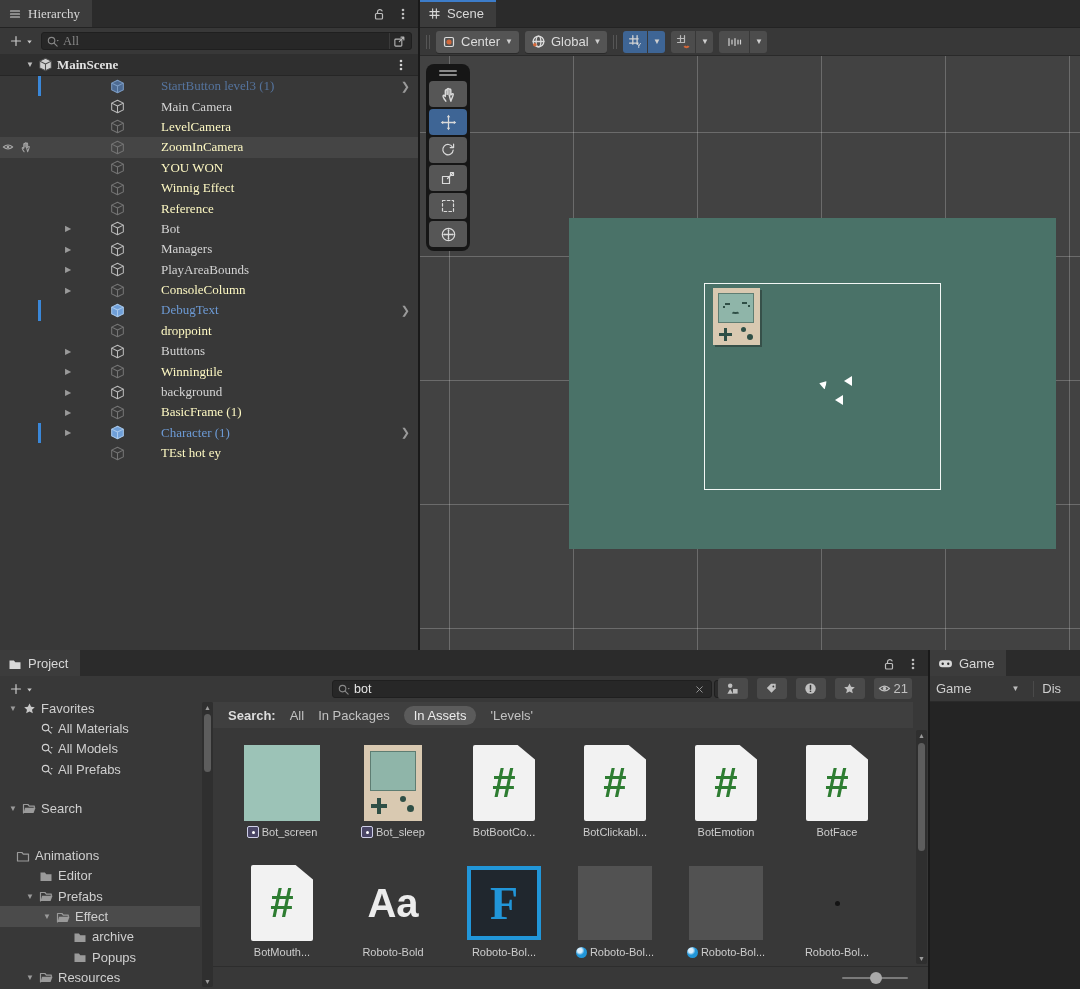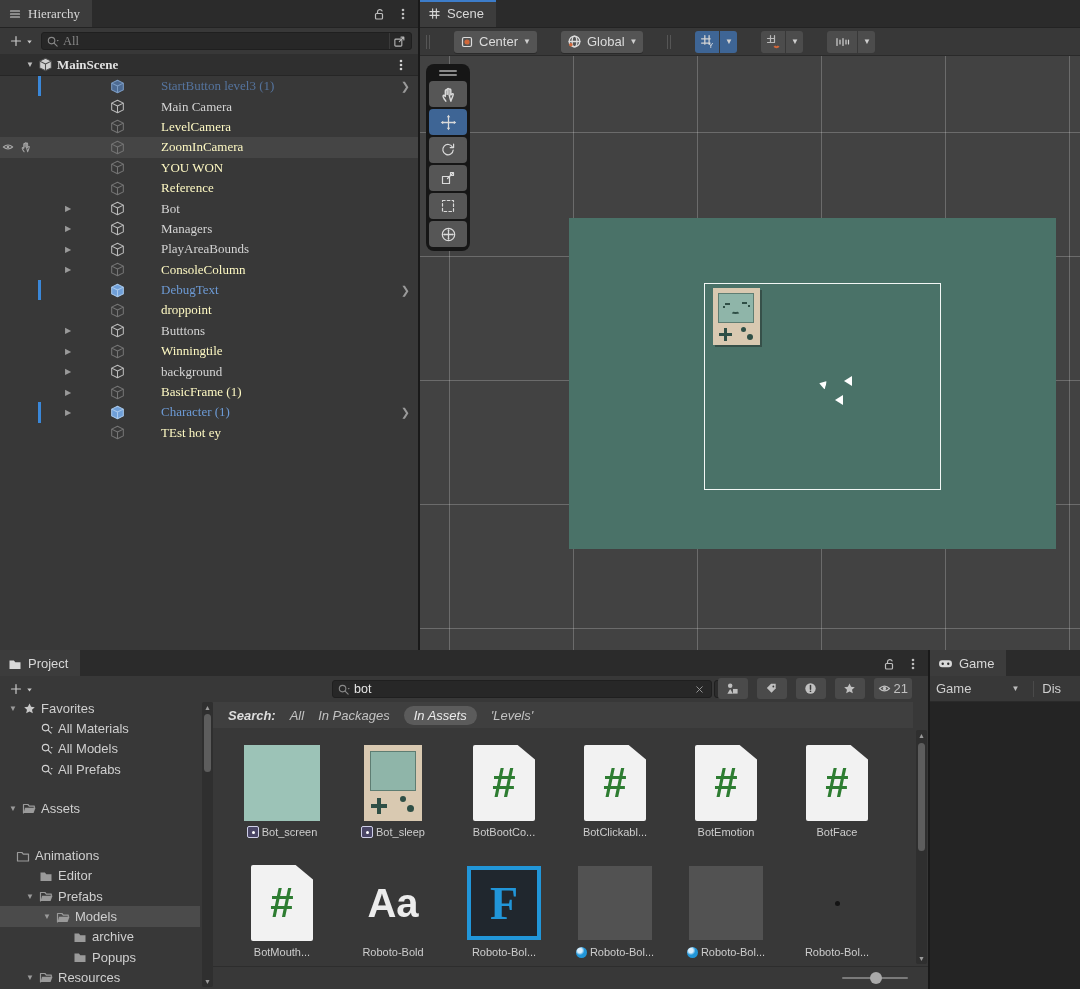--- a/index.html
+++ b/index.html
@@ -40,21 +40,21 @@
   .hrow .cube { width:18px; }
   .hrow .lbl { margin-left:3px; white-space:nowrap; }
   .hrow.normal .lbl { color:#d4d4d4; }
   .hrow.dim .lbl { color:#fef9c3; }
   .hrow.prefab .lbl { color:#6d9bd6; }
   .hrow.prefab-dim .lbl { color:#55749e; }
   .hrow .chev { position:absolute; right:8px; color:#9a9a9a; font-size:11px; }
 
   
   #scene-panel { left:420px; top:0; width:660px; height:650px; }
-  #scene-toolbar { position:absolute; left:0; right:0; top:28px; height:28px; background:#383838; display:flex; align-items:center; gap:24px; padding:0 6px; border-bottom:1px solid #2a2a2a; }
+  #scene-toolbar { position:absolute; left:0; right:0; top:28px; height:28px; background:#383838; display:flex; align-items:center; gap:6px; padding:0 6px; border-bottom:1px solid #2a2a2a; }
   .grip { width:4px; height:14px; border-left:1px solid #565656; border-right:1px solid #565656; }
   .tbtn { height:22px; background:#545454; border-radius:3px; display:flex; align-items:center; gap:5px; padding:0 6px; color:#dcdcdc; box-shadow:0 1px 0 rgba(0,0,0,.25); }
   .tbtn .car { font-size:8px; color:#cfcfcf; }
   .sq { width:24px; height:22px; background:#4c4c4c; border-radius:3px 0 0 3px; display:flex; align-items:center; justify-content:center; }
   .sq.car-part { width:17px; border-radius:0 3px 3px 0; margin-left:1px; font-size:8px; color:#cfcfcf; }
   .sq.on { background:#3e6595; }
   #viewport { position:absolute; left:0; right:0; top:56px; bottom:0; background:#424242; }
   .gridline { position:absolute; background:rgba(255,255,255,.22); }
   .gridline.v { width:1px; top:0; bottom:0; }
   .gridline.h { height:1px; left:0; right:0; }
@@ -75,21 +75,21 @@
   #tool-palette .handle i { display:block; height:2px; background:#8a8a8a; border-radius:1px; }
   .toolbtn { width:38px; height:26px; margin-top:2px; background:#565656; border-radius:4px; display:flex; align-items:center; justify-content:center; color:#dadada; }
   .toolbtn.active { background:#3e6595; }
 
   
   #project-panel { left:0; top:650px; width:930px; height:339px; border-right:2px solid #191919; }
   #project-toolbar { position:absolute; left:0; right:0; top:26px; height:26px; background:#383838; display:flex; align-items:center; padding:0 6px; gap:4px; }
   #project-search { position:absolute; left:332px; width:380px; height:18px; top:4px; }
   .ptb-icons { position:absolute; right:16px; top:2px; display:flex; gap:9px; }
   .ptb-btn { height:21px; min-width:30px; background:#4a4a4a; border-radius:3px; display:flex; align-items:center; justify-content:center; gap:3px; color:#c0c0c0; padding:0 4px; }
-  #filter-row { position:absolute; left:213px; width:700px; top:52px; height:26px; background:#3f3f3f; display:flex; align-items:center; gap:14px; padding-left:15px; font-size:13px;font-style:italic; }
+  #filter-row { position:absolute; left:213px; width:700px; top:52px; height:26px; background:#3f3f3f; display:flex; align-items:center; gap:14px; padding-left:15px; font-size:13px; }
   #filter-row .flabel { color:#dddddd; font-weight:bold; }
   .scope { color:#c2c2c2; }
   .scope.selected { background:#5b5b5b; color:#ececec; border-radius:10px; padding:2px 10px; }
   #folder-context { color:#c2c2c2; }
   #project-sidebar { position:absolute; left:0; top:48px; width:200px; bottom:0; overflow:hidden; }
   .srow { position:relative; height:20.3px; display:flex; align-items:center; white-space:nowrap; }
   .srow.selected { background:#4b4b4b; }
   .srow .exp { width:14px; font-size:8px; color:#9a9a9a; text-align:center; flex:0 0 auto;}
   .srow .fic { width:18px; }
   .srow .lbl { margin-left:3px; color:#cfcfcf; }
@@ -268,20 +268,30 @@
         <span class="lbl">YOU WON</span>
       </div>
       <div class="hrow dim">
         <span class="exp"></span>
         <span class="icn cube">
           <svg viewBox="0 0 16 16" width="15" height="15">
             <path d="M8 1.3 14.2 4.4v7.2L8 14.7 1.8 11.6V4.4Z" fill="none" stroke="#757575" stroke-width="1.1" stroke-linejoin="round"></path>
             <path d="M1.8 4.4 8 7.5l6.2-3.1M8 7.5v7.2" fill="none" stroke="#757575" stroke-width="1.1" stroke-linejoin="round"></path>
           </svg>
         </span>
+        <span class="lbl">Winnig Effect</span>
+      </div>
+      <div class="hrow dim">
+        <span class="exp"></span>
+        <span class="icn cube">
+          <svg viewBox="0 0 16 16" width="15" height="15">
+            <path d="M8 1.3 14.2 4.4v7.2L8 14.7 1.8 11.6V4.4Z" fill="none" stroke="#757575" stroke-width="1.1" stroke-linejoin="round"></path>
+            <path d="M1.8 4.4 8 7.5l6.2-3.1M8 7.5v7.2" fill="none" stroke="#757575" stroke-width="1.1" stroke-linejoin="round"></path>
+          </svg>
+        </span>
         <span class="lbl">Reference</span>
       </div>
       <div class="hrow normal">
         <span class="exp">▶</span>
         <span class="icn cube">
           <svg viewBox="0 0 16 16" width="15" height="15">
             <path d="M8 1.3 14.2 4.4v7.2L8 14.7 1.8 11.6V4.4Z" fill="none" stroke="#bdbdbd" stroke-width="1.1" stroke-linejoin="round"></path>
             <path d="M1.8 4.4 8 7.5l6.2-3.1M8 7.5v7.2" fill="none" stroke="#bdbdbd" stroke-width="1.1" stroke-linejoin="round"></path>
           </svg>
         </span>
@@ -729,21 +739,21 @@
       </div>
       <div class="srow spacer"></div>
       <div class="srow" style="padding-left: 6px;">
         <span class="exp">▼</span>
         <span class="icn fic">
           <svg viewBox="0 0 14 14" width="14" height="14" fill="none" stroke="currentColor" stroke-width="1.2" stroke-linecap="round" stroke-linejoin="round">
             <path d="M1.5 12V3.5h4.4l1.4 1.7h5v1.3" stroke="#9a9a9a"></path>
             <path d="M1.5 12l1.6-5.3h10.4L11.6 12Z" fill="#9a9a9a" stroke="none"></path>
           </svg>
         </span>
-        <span class="lbl">Assets</span>
+        <span class="lbl">Search</span>
       </div>
       <div class="srow" style=" margin-top: 27px;">
         <span class="exp"></span>
         <span class="icn fic">
           <svg viewBox="0 0 14 14" width="14" height="14" fill="none" stroke="currentColor" stroke-width="1.2" stroke-linecap="round" stroke-linejoin="round">
             <path d="M1.5 12V3.5h4.4l1.4 1.7h5.2V12Z" stroke="#9a9a9a"></path>
           </svg>
         </span>
         <span class="lbl">Animations</span>
       </div>
@@ -767,21 +777,21 @@
         <span class="lbl">Prefabs</span>
       </div>
       <div class="srow selected" style="padding-left: 40px;">
         <span class="exp">▼</span>
         <span class="icn fic">
           <svg viewBox="0 0 14 14" width="14" height="14" fill="none" stroke="currentColor" stroke-width="1.2" stroke-linecap="round" stroke-linejoin="round">
             <path d="M1.5 12V3.5h4.4l1.4 1.7h5v1.3" stroke="#9a9a9a"></path>
             <path d="M1.5 12l1.6-5.3h10.4L11.6 12Z" fill="#9a9a9a" stroke="none"></path>
           </svg>
         </span>
-        <span class="lbl">Models</span>
+        <span class="lbl">Effect</span>
       </div>
       <div class="srow" style="padding-left: 57px;">
         <span class="exp"></span>
         <span class="icn fic">
           <svg viewBox="0 0 14 14" width="14" height="14" fill="none" stroke="currentColor" stroke-width="1.2" stroke-linecap="round" stroke-linejoin="round">
             <path d="M1.5 12V3.5h4.4l1.4 1.7h5.2V12Z" fill="#9a9a9a" stroke="none"></path>
           </svg>
         </span>
         <span class="lbl">archive</span>
       </div>

